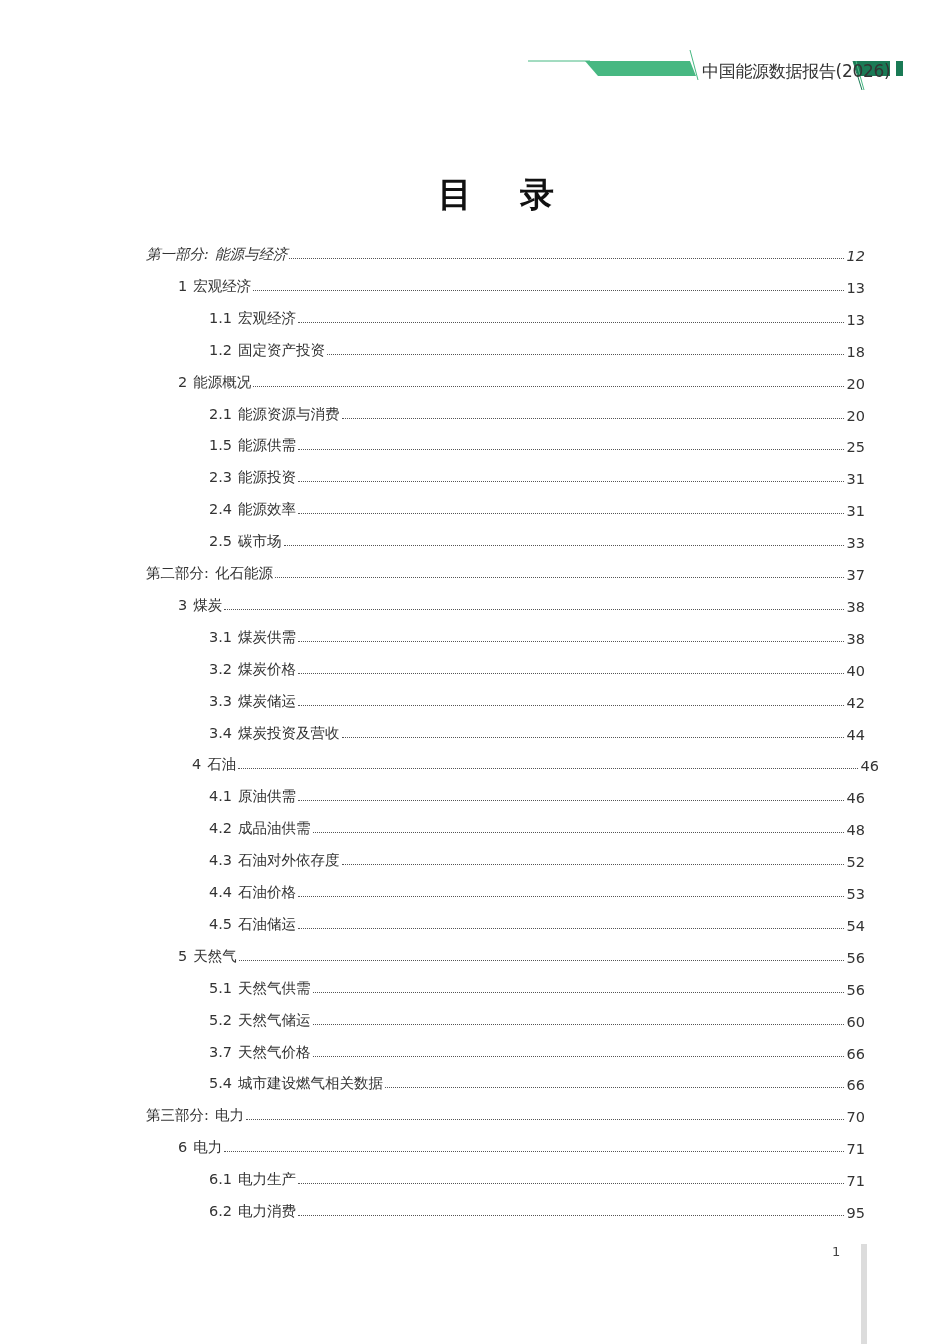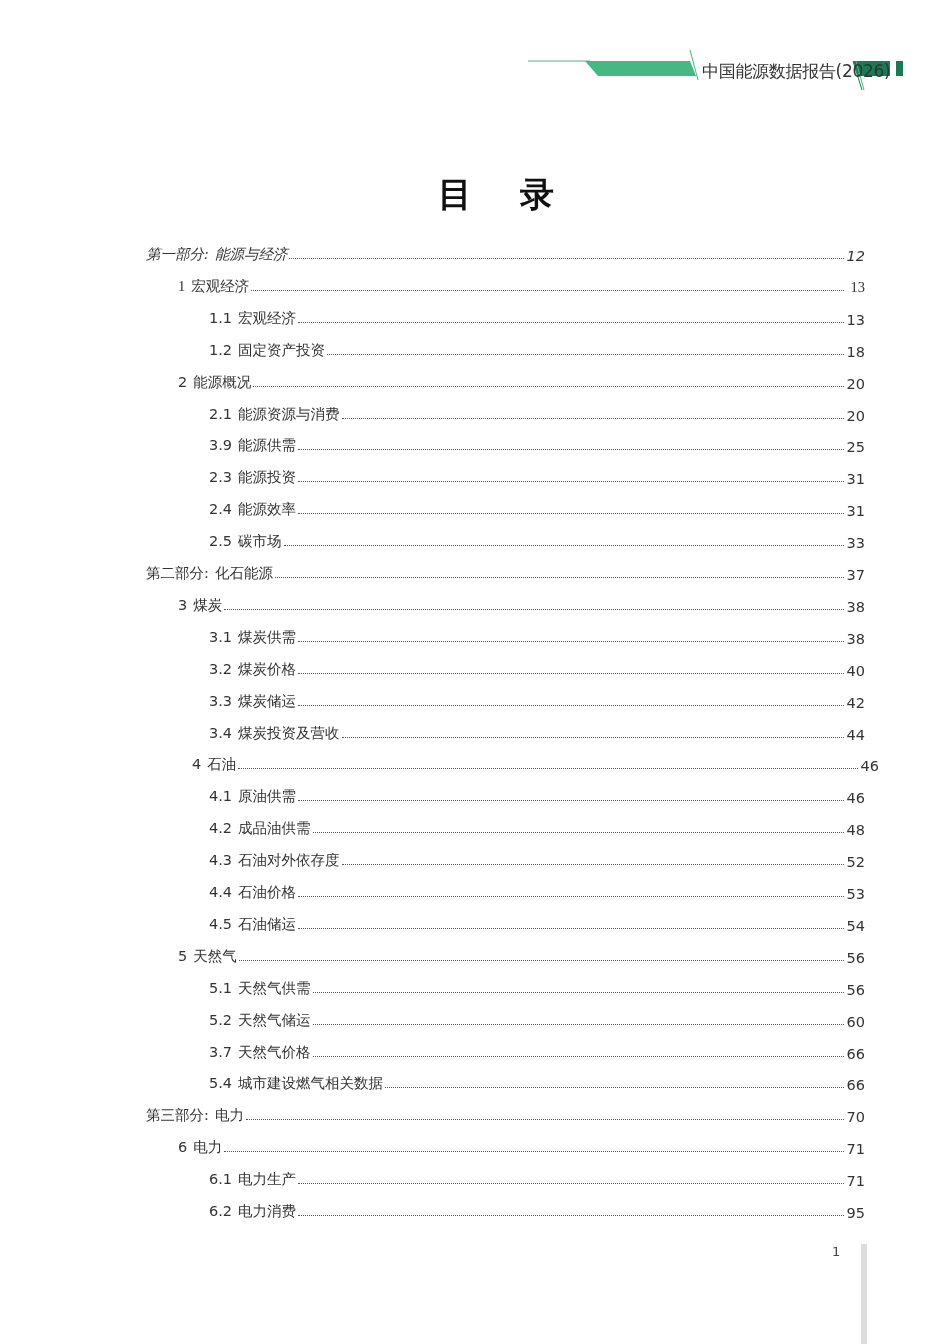--- a/index.html
+++ b/index.html
@@ -37,21 +37,21 @@
 </div>
 
 <div class="toc-title">目 录</div>
 
 <div class="toc" id="toc">
     <div class="row" style="left: 146px; width: 719px; top: 0px; font-style: italic;">
       <span class="lbl"><span class="num">第一部分:</span><span>能源与经济</span></span>
       <span class="dots"></span>
       <span class="pg">12</span>
     </div>
-    <div class="row" style="left: 178px; width: 687px; top: 31.9px; font-family: Liberation Serif, serif;">
+    <div class="row" style="left: 178px; width: 687px; top: 31.9px;">
       <span class="lbl"><span class="num">1</span><span>宏观经济</span></span>
       <span class="dots"></span>
       <span class="pg">13</span>
     </div>
     <div class="row" style="left: 209px; width: 656px; top: 63.8px;">
       <span class="lbl"><span class="num">1.1</span><span>宏观经济</span></span>
       <span class="dots"></span>
       <span class="pg">13</span>
     </div>
     <div class="row" style="left: 209px; width: 656px; top: 95.7px;">
@@ -63,21 +63,21 @@
       <span class="lbl"><span class="num">2</span><span>能源概况</span></span>
       <span class="dots"></span>
       <span class="pg">20</span>
     </div>
     <div class="row" style="left: 209px; width: 656px; top: 159.5px;">
       <span class="lbl"><span class="num">2.1</span><span>能源资源与消费</span></span>
       <span class="dots"></span>
       <span class="pg">20</span>
     </div>
     <div class="row" style="left: 209px; width: 656px; top: 191.4px;">
-      <span class="lbl"><span class="num">3.9</span><span>能源供需</span></span>
+      <span class="lbl"><span class="num">1.5</span><span>能源供需</span></span>
       <span class="dots"></span>
       <span class="pg">25</span>
     </div>
     <div class="row" style="left: 209px; width: 656px; top: 223.3px;">
       <span class="lbl"><span class="num">2.3</span><span>能源投资</span></span>
       <span class="dots"></span>
       <span class="pg">31</span>
     </div>
     <div class="row" style="left: 209px; width: 656px; top: 255.2px;">
       <span class="lbl"><span class="num">2.4</span><span>能源效率</span></span>

